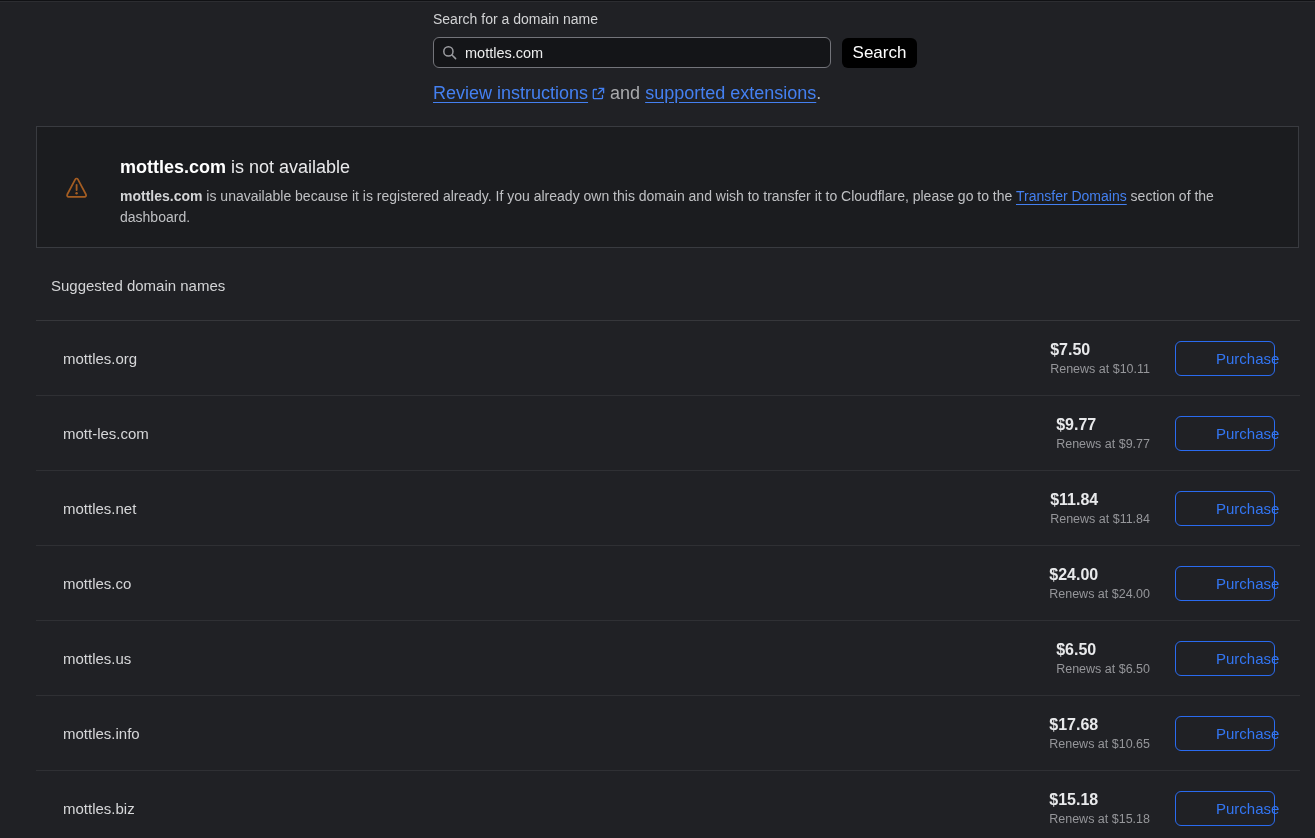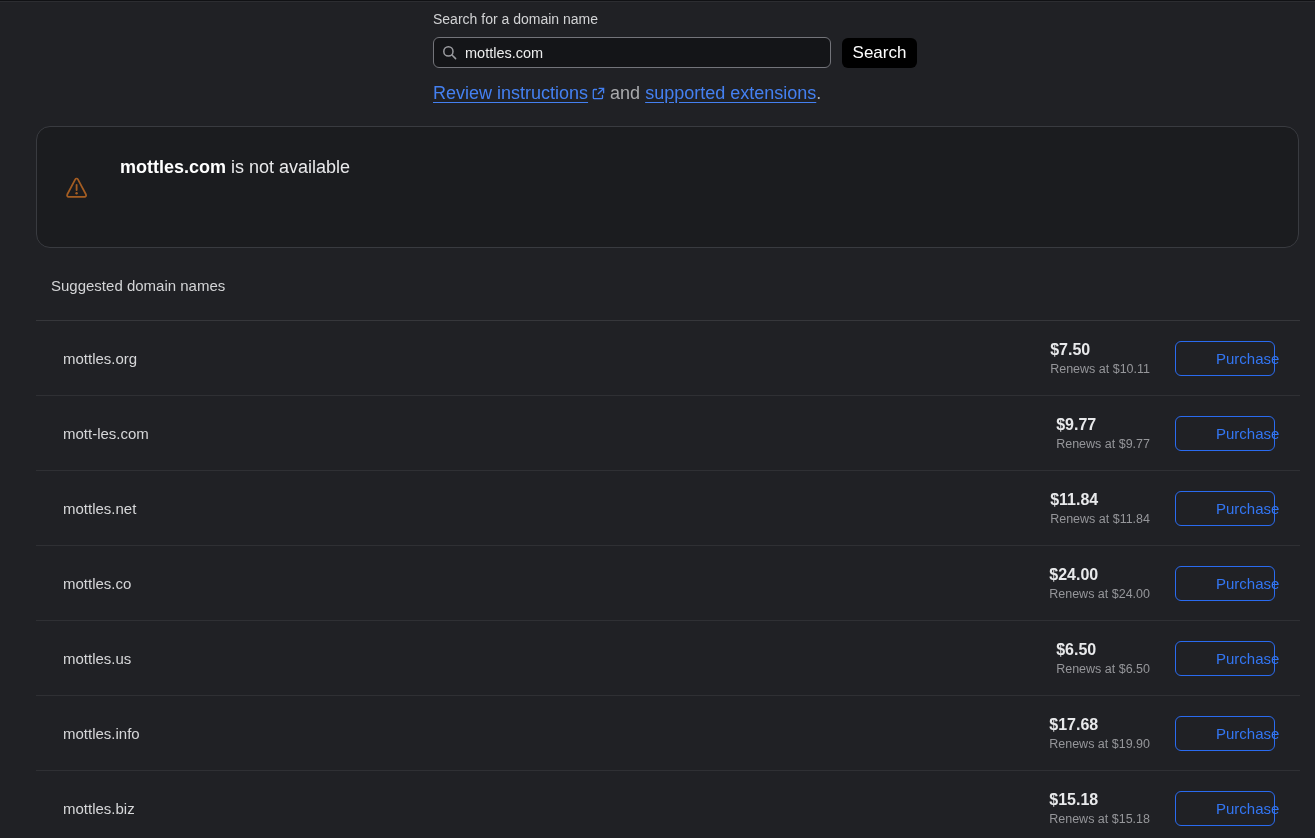--- a/index.html
+++ b/index.html
@@ -41,21 +41,21 @@
     color: #ffffff; font-size: 17px; cursor: pointer;
     font-family: "Liberation Sans", "DejaVu Sans", sans-serif;
   }
   .links-row { margin-top: 15px; font-size: 18px; color: #a9aaad; }
   a.link { color: #4480f1; text-decoration: underline; text-underline-offset: 3px; cursor: pointer; }
   .ext-icon { display: inline-block; vertical-align: -1px; margin-left: 4px; }
 
   
   .banner {
     position: absolute; left: 36px; top: 126px; width: 1263px; height: 122px;
-    background: #1b1c1f; border: 1px solid #393b40; border-radius: 14px;
+    background: #1b1c1f; border: 1px solid #393b40; border-radius: 0;
   }
   .warn-icon { position: absolute; left: 28px; top: 50px; }
   .banner-content { position: absolute; left: 83px; top: 29px; right: 56px; }
   .banner-title { font-size: 18px; color: #e9e9eb; line-height: 23px; }
   .banner-title .bold { font-weight: bold; color: #ffffff; }
   .banner-body { margin-top: 7px; font-size: 14px; line-height: 21px; color: #bfc0c3; }
   .banner-body .bold { font-weight: bold; color: #d3d4d6; }
 
   
   .suggest-heading {
@@ -113,20 +113,21 @@
 </div>
 
 <div class="banner">
   <svg class="warn-icon" width="23" height="22" viewBox="0 0 24 23" fill="none">
     <path d="M10.7 2.4 a1.6 1.6 0 0 1 2.8 0 L21.9 18.3 a1.6 1.6 0 0 1 -1.4 2.4 H3.7 a1.6 1.6 0 0 1 -1.4 -2.4 Z" stroke="#a55d22" stroke-width="1.8" stroke-linejoin="round"></path>
     <line x1="12.1" y1="8.2" x2="12.1" y2="13.6" stroke="#a55d22" stroke-width="1.9" stroke-linecap="round"></line>
     <circle cx="12.1" cy="17" r="1.25" fill="#a55d22"></circle>
   </svg>
   <div class="banner-content">
     <div class="banner-title"><span class="bold">mottles.com</span><span> is not available</span></div>
+    <div class="banner-body"><span class="bold">mottles.com</span><span> is unavailable because it is registered already. If you already own this domain and wish to transfer it to Cloudflare, please go to the </span><a class="link">Transfer Domains</a><span> section of the dashboard.</span></div>
   </div>
 </div>
 
 <div class="suggest-heading">Suggested domain names</div>
 
 <div class="suggest-list">
 
   <div class="row">
     <span class="domain">mottles.org</span>
     <span class="spacer"></span>
@@ -175,21 +176,21 @@
       <div class="renews">Renews at $6.50</div>
     </div>
     <button class="purchase">Purchase</button>
   </div>
 
   <div class="row">
     <span class="domain">mottles.info</span>
     <span class="spacer"></span>
     <div class="price-block">
       <div class="price">$17.68</div>
-      <div class="renews">Renews at $19.90</div>
+      <div class="renews">Renews at $10.65</div>
     </div>
     <button class="purchase">Purchase</button>
   </div>
 
   <div class="row">
     <span class="domain">mottles.biz</span>
     <span class="spacer"></span>
     <div class="price-block">
       <div class="price">$15.18</div>
       <div class="renews">Renews at $15.18</div>

